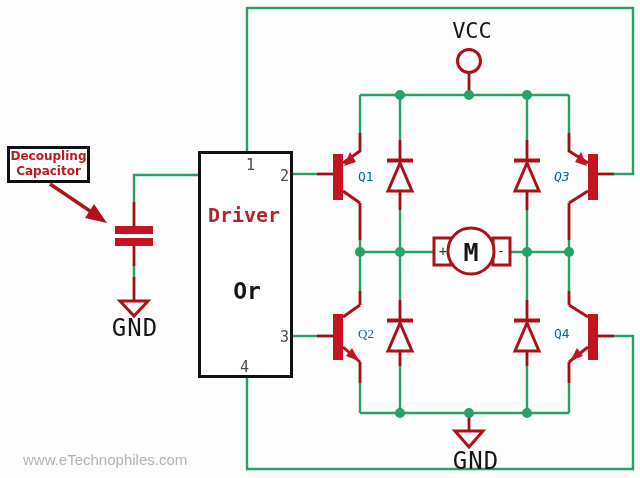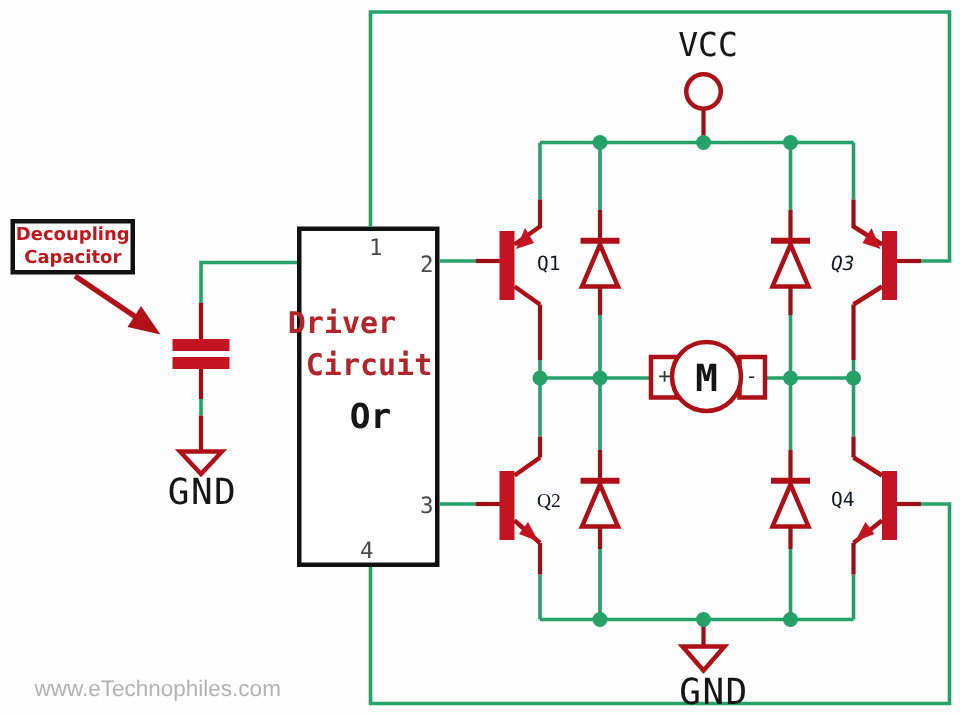--- a/index.html
+++ b/index.html
@@ -12,21 +12,21 @@
   .mid{transform:translate(-50%,-50%);}
   
   .wire{stroke:#26a269;stroke-width:2.4;fill:none;}
   .dot{fill:#26a269;stroke:none;}
   .cmp{stroke:#ad1016;stroke-width:3;fill:none;}
   .cmpw{stroke:#ad1016;stroke-width:3;fill:#fff;}
   .bar{fill:#c41421;stroke:none;}
   .stub{stroke:#9c1014;stroke-width:2.8;fill:none;}
   
   .blacktxt{color:#161616;}
-  .qtxt{color:#0f172a;font-size:13px;}
+  .qtxt{color:#0369a1;font-size:13px;}
   .redtxt{color:#b2262b;font-weight:bold;}
   .pin{font-size:15px;color:#4a4a4a;}
   #callout-box{left:7px;top:146px;width:83px;height:37px;z-index:1;}
   #callout-text{left:10px;top:149px;width:77px;text-align:center;
       font-family:"DejaVu Sans",sans-serif;font-weight:bold;font-size:12px;
       line-height:15px;color:#c0181c;z-index:3;}
   #driver-box{left:198px;top:151px;width:95px;height:227px;}
   #watermark{left:23px;top:452px;font-family:"Liberation Sans",sans-serif;
       font-size:15px;color:#b3b3b3;}
 </style>
@@ -182,23 +182,22 @@
   <div class="lbl qtxt" style="left:358px;top:170px;">Q1</div>
   <div class="lbl qtxt" style="left:358px;top:327px;font-family:Liberation Serif, serif;">Q2</div>
   <div class="lbl qtxt" style="left:554px;top:170px;font-style:italic;">Q3</div>
   <div class="lbl qtxt" style="left:554px;top:327px;">Q4</div>
 
   <div class="lbl pin" style="left:246px;top:158px;">1</div>
   <div class="lbl pin" style="left:280px;top:169px;">2</div>
   <div class="lbl pin" style="left:280px;top:330px;">3</div>
   <div class="lbl pin" style="left:240px;top:360px;">4</div>
 
-  <div class="lbl ctr redtxt" style="left:228px;top:205px;font-size:20px;">Driver</div>
-  <div class="lbl ctr redtxt" style="left:246px;top:233px;font-size:20px;">Circuit</div>
-  <div class="lbl ctr blacktxt" style="left:247px;top:267px;font-size:23px;font-weight:bold;">Or</div>
+  <div class="lbl ctr redtxt" style="left:244px;top:205px;font-size:20px;">Driver</div>
+  <div class="lbl ctr blacktxt" style="left:247px;top:280px;font-size:23px;font-weight:bold;">Or</div>
 
   <div class="lbl" id="watermark">www.eTechnophiles.com</div>
 
   <div class="lbl" id="callout-text">
     <div>Decoupling</div>
     <div>Capacitor</div>
   </div>
 </div>
 
 </body></html>

